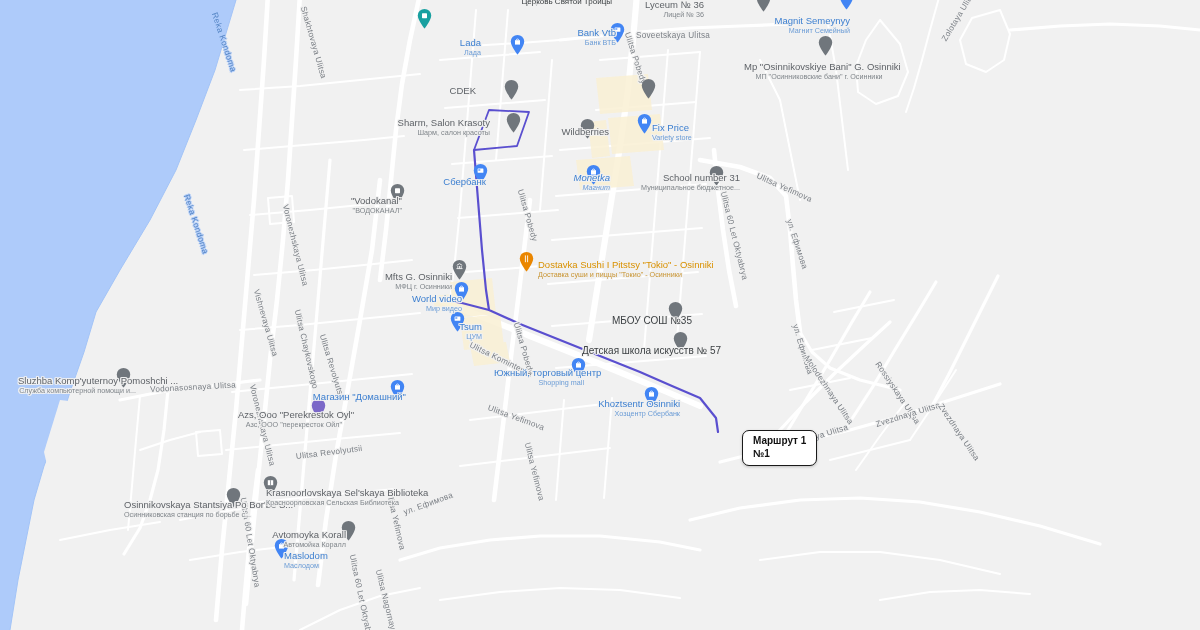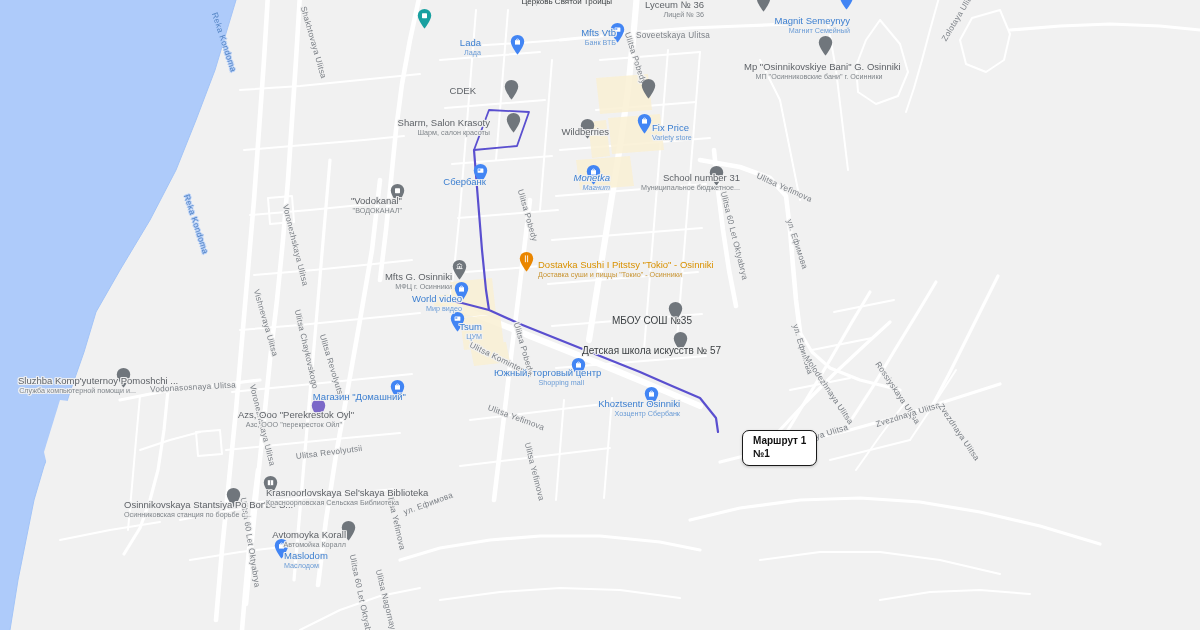--- a/index.html
+++ b/index.html
@@ -469,21 +469,21 @@
   <div class="lbl poi left" style="left:406px;top:86px;width:70px;">
     <span class="en">CDEK</span>
   </div>
 
   <div class="lbl poi left" style="left:350px;top:118px;width:140px;">
     <span class="en">Sharm, Salon Krasoty</span>
     <span class="ru">Шарм, салон красоты</span>
   </div>
 
   <div class="lbl poi blue left" style="left:516px;top:28px;width:100px;">
-    <span class="en">Mfts Vtb</span>
+    <span class="en">Bank Vtb</span>
     <span class="ru">Банк ВТБ</span>
   </div>
 
 
   <div class="lbl poi left" style="left:525px;top:127px;width:84px;">
     <span class="en">Wildberries</span>
   </div>
 
   <div class="lbl poi blue right" style="left:652px;top:123px;width:90px;">
     <span class="en">Fix Price</span>

